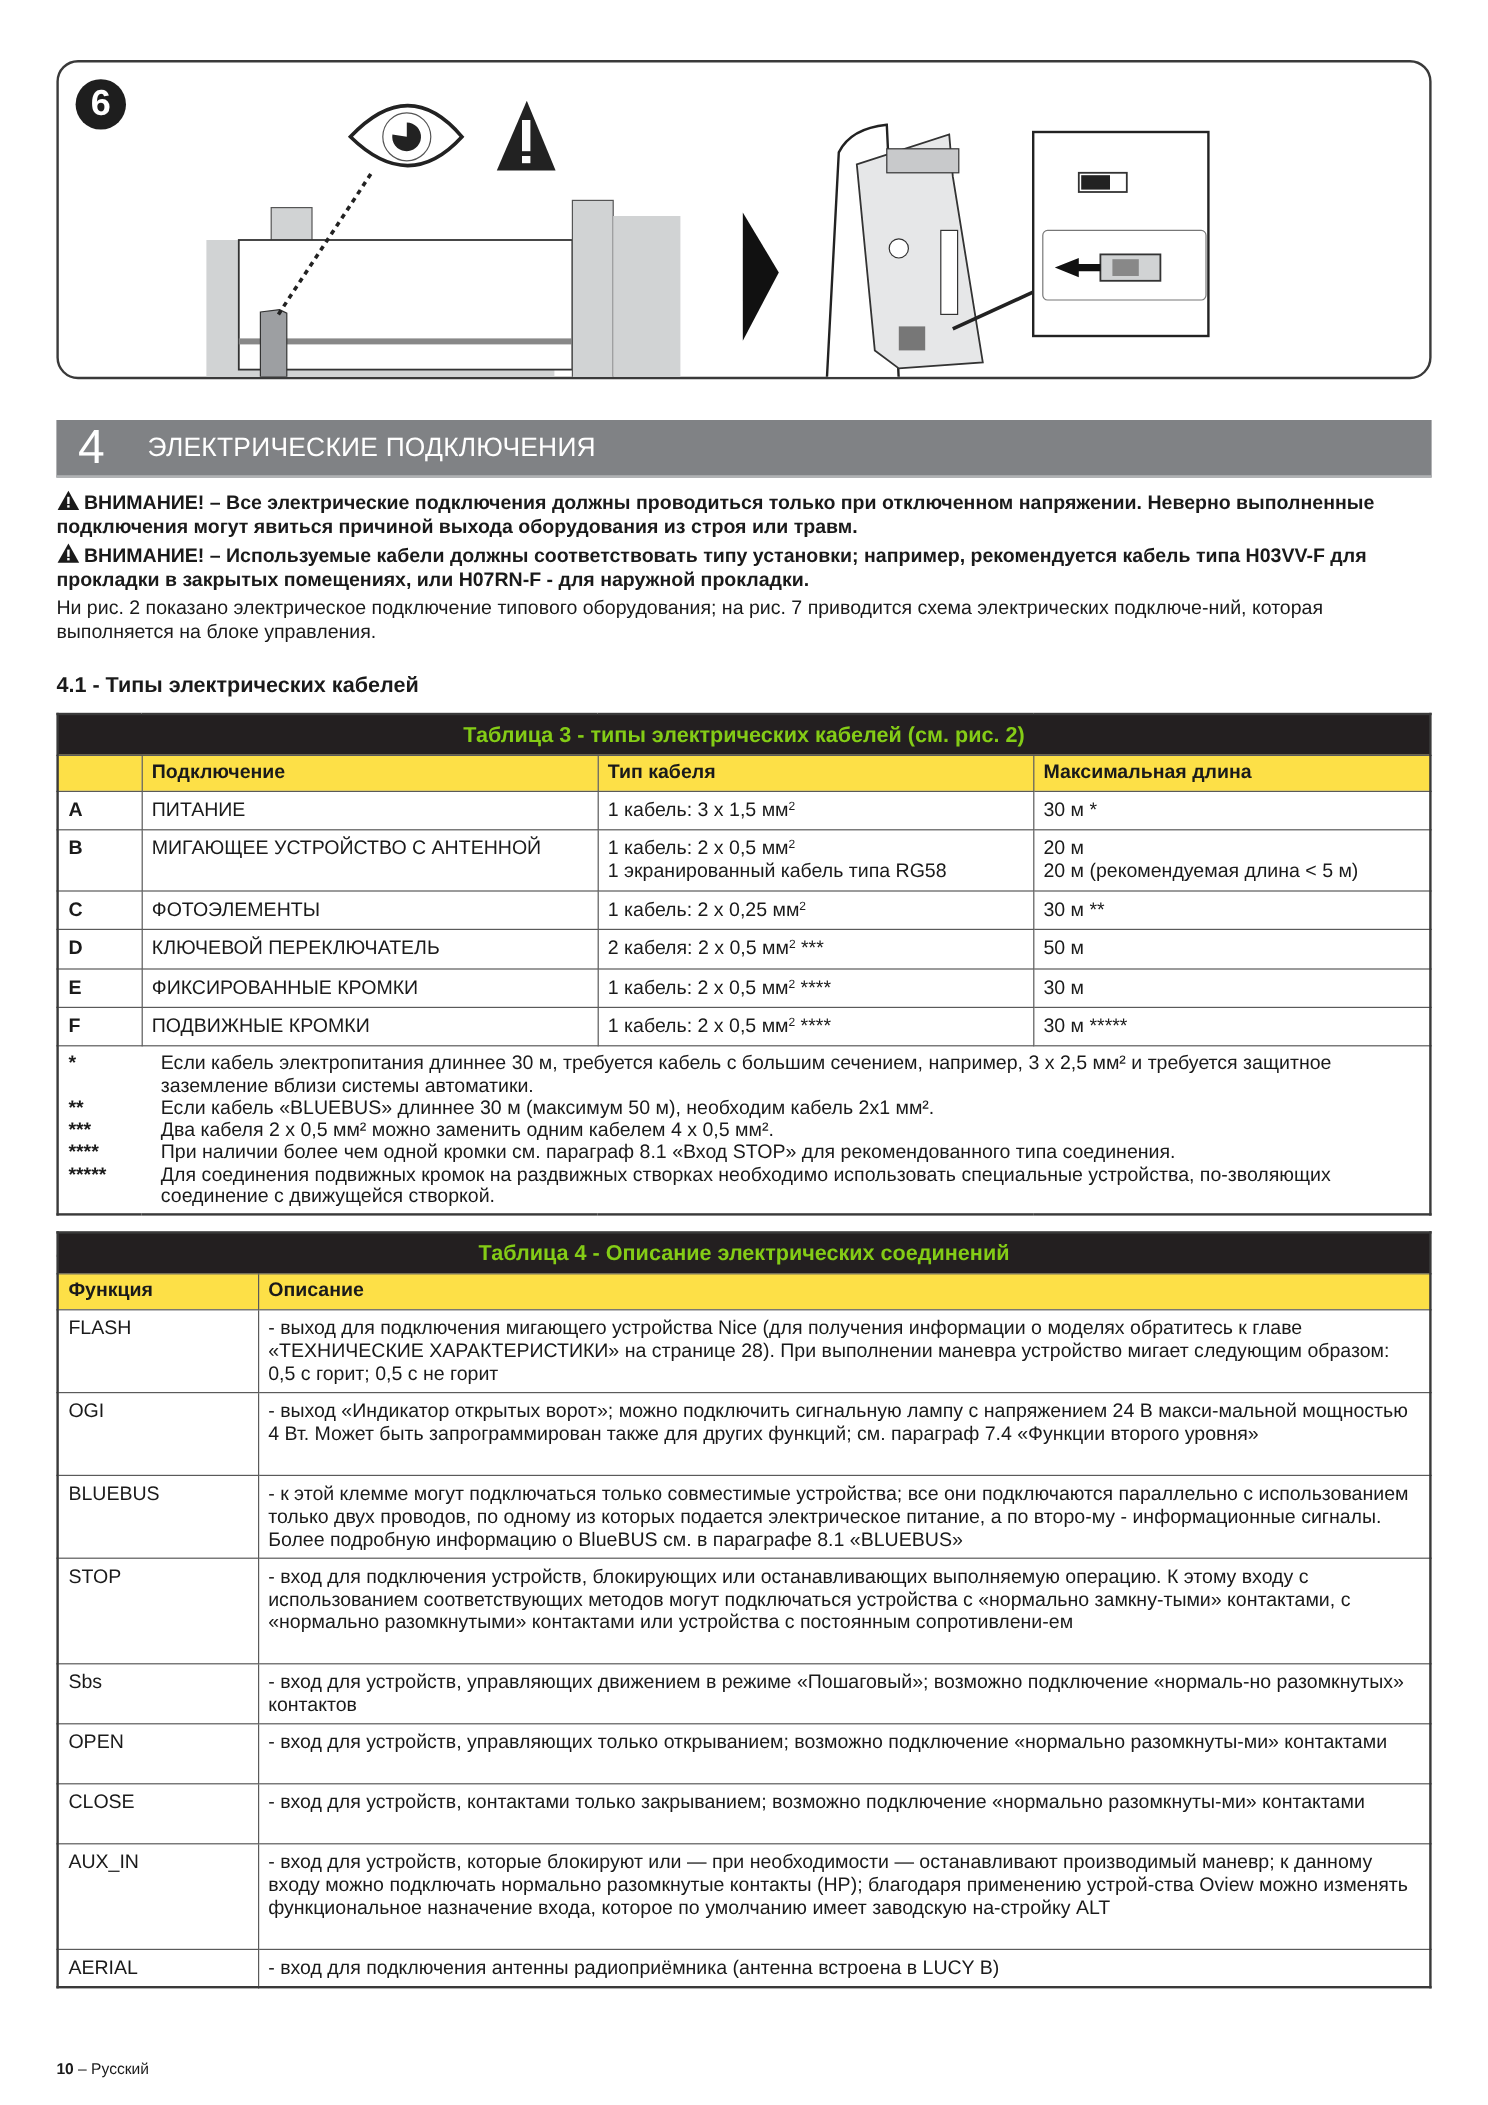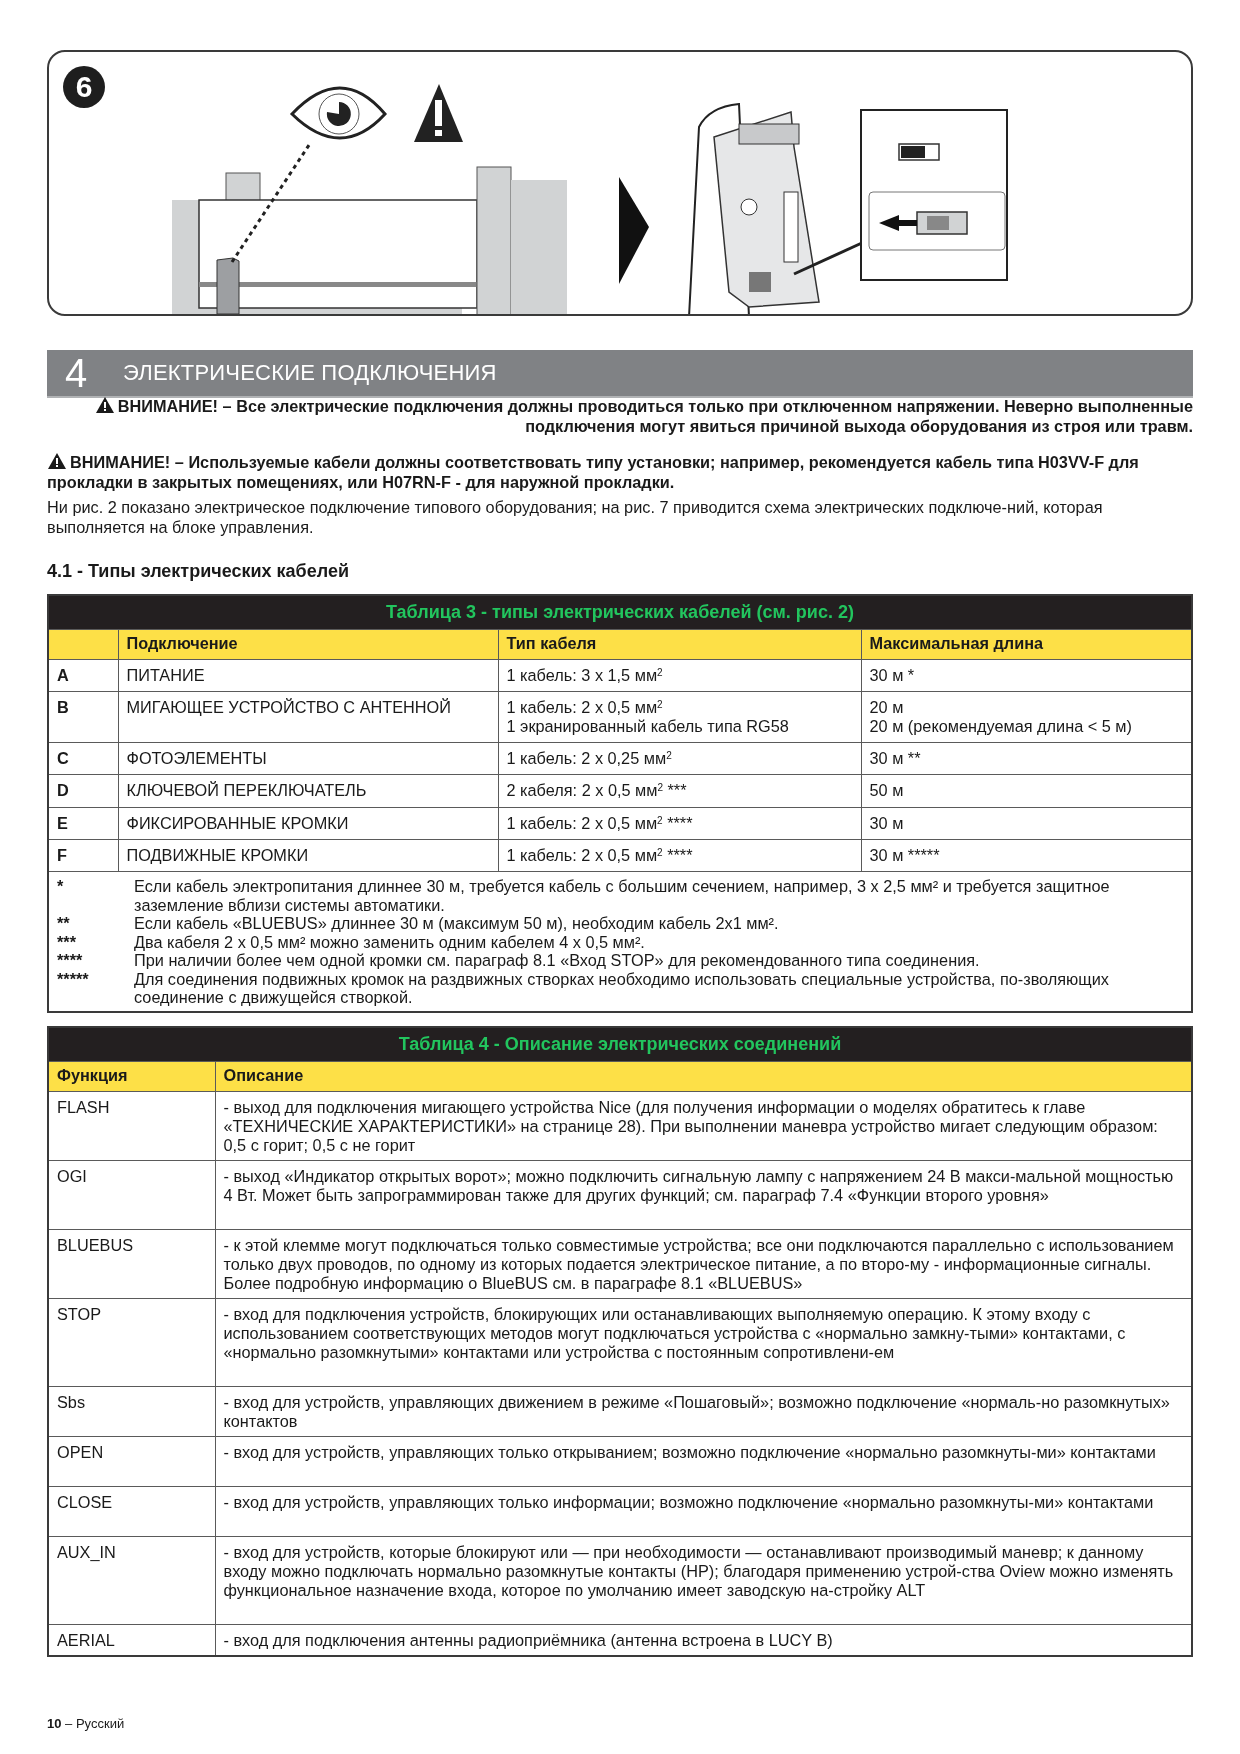--- a/index.html
+++ b/index.html
@@ -19,21 +19,21 @@
   .section-title { font-size: 22px; letter-spacing: 0.2px; margin-left: 8px; }
 
   .warn { position: absolute; left: 0; width: 1146px; font-weight: bold; font-size: 16.3px; line-height: 20px; }
   .warn-icon { display: inline-block; width: 20px; height: 18px; vertical-align: -2px; margin-right: 3px; }
   .intro { position: absolute; left: 0; top: 497px; width: 1146px; font-size: 16.3px; line-height: 20px; }
 
   .subhead { position: absolute; left: 0; font-weight: bold; font-size: 18px; }
 
   table { border-collapse: collapse; position: absolute; left: 0; width: 1146px; }
   .t3 td, .t3 th, .t4 td, .t4 th { border: 1px solid #5a5a5a; font-size: 16.3px; text-align: left; vertical-align: top; font-weight: normal; }
-  .cap { background: #231f20; color: #22c55e; font-weight: bold !important; text-align: center !important; font-size: 18px !important; height: 34px; vertical-align: middle !important; }
+  .cap { background: #231f20; color: #84cc16; font-weight: bold !important; text-align: center !important; font-size: 18px !important; height: 34px; vertical-align: middle !important; }
   .hdr th { background: #fde047; font-weight: bold; height: 30px; vertical-align: middle; padding: 0 8px; }
   .t3 td { padding: 6px 8px 6px 8px; }
   .t3 td.letter { font-weight: bold; width: 70px; }
   .t3 .notes td { border-top: 1px solid #5a5a5a; }
   .note-row { display: flex; line-height: 18.5px; }
   .note-mark { width: 77px; flex: none; font-weight: bold; }
   .t4 td { padding: 6px 8px 5px 8px; line-height: 19px; }
   .t4 td.fn { width: 167px; }
   .outer { border: 2px solid #3a3a3a; }
   sup { font-size: 10px; vertical-align: 5px; line-height: 0; }
@@ -93,21 +93,21 @@
       </g>
     </svg>
     <div class="fig-num">6</div>
   </div>
 
   <div class="section-bar">
     <span class="section-num">4</span>
     <span class="section-title">ЭЛЕКТРИЧЕСКИЕ ПОДКЛЮЧЕНИЯ</span>
   </div>
 
-  <div class="warn" style="top:396px;text-align:right;">
+  <div class="warn" style="top:408px;">
     <svg class="warn-icon" viewBox="0 0 20 18">
         <path d="M10 1 L19 17 L1 17 Z" fill="#1a1a1a"></path>
         <rect x="9" y="6" width="2" height="6" fill="#fff"></rect>
         <rect x="9" y="13" width="2" height="2" fill="#fff"></rect>
       </svg><span>ВНИМАНИЕ!</span><span> – Все электрические подключения должны проводиться только при отключенном напряжении. Неверно выполненные подключения могут явиться причиной выхода оборудования из строя или травм.</span>
   </div>
   <div class="warn" style="top:452px;">
     <svg class="warn-icon" viewBox="0 0 20 18">
         <path d="M10 1 L19 17 L1 17 Z" fill="#1a1a1a"></path>
         <rect x="9" y="6" width="2" height="6" fill="#fff"></rect>
@@ -223,21 +223,21 @@
     <tr>
           <td class="fn">Sbs</td>
           <td style="height:50px;">- вход для устройств, управляющих движением в режиме «Пошаговый»; возможно подключение «нормаль-но разомкнутых» контактов</td>
         </tr>
     <tr>
           <td class="fn">OPEN</td>
           <td style="height:50px;">- вход для устройств, управляющих только открыванием; возможно подключение «нормально разомкнуты-ми» контактами</td>
         </tr>
     <tr>
           <td class="fn">CLOSE</td>
-          <td style="height:50px;">- вход для устройств, управляющих только информации; возможно подключение «нормально разомкнуты-ми» контактами</td>
+          <td style="height:50px;">- вход для устройств, контактами только закрыванием; возможно подключение «нормально разомкнуты-ми» контактами</td>
         </tr>
     <tr>
           <td class="fn">AUX_IN</td>
           <td style="height:88px;">- вход для устройств, которые блокируют или — при необходимости — останавливают производимый маневр; к данному входу можно подключать нормально разомкнутые контакты (НР); благодаря применению устрой-ства Oview можно изменять функциональное назначение входа, которое по умолчанию имеет заводскую на-стройку ALT</td>
         </tr>
     <tr>
           <td class="fn">AERIAL</td>
           <td style="height:32px;">- вход для подключения антенны радиоприёмника (антенна встроена в LUCY B)</td>
         </tr>
   </tbody>

